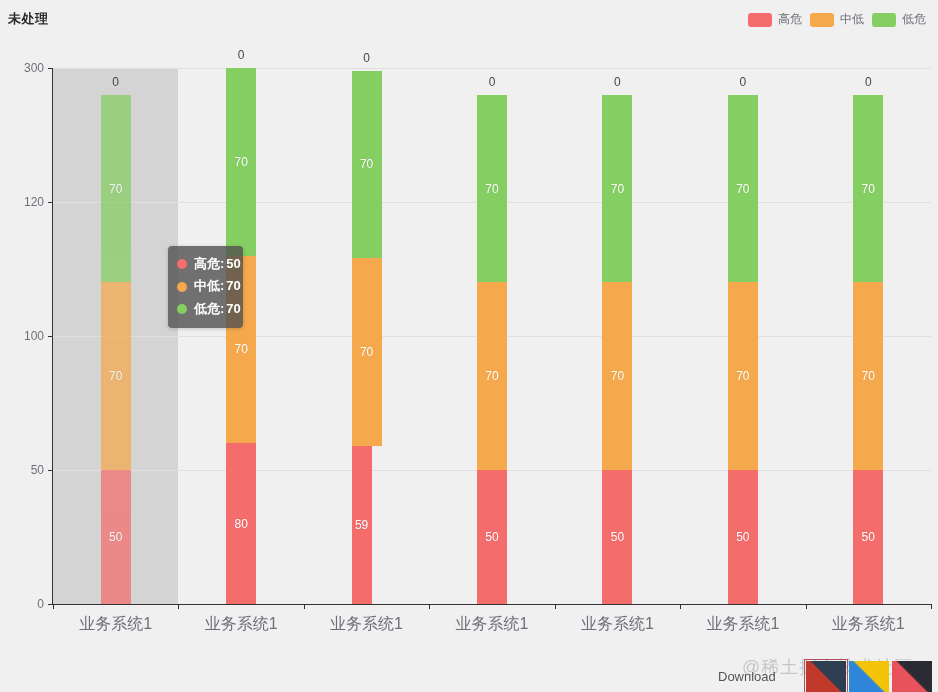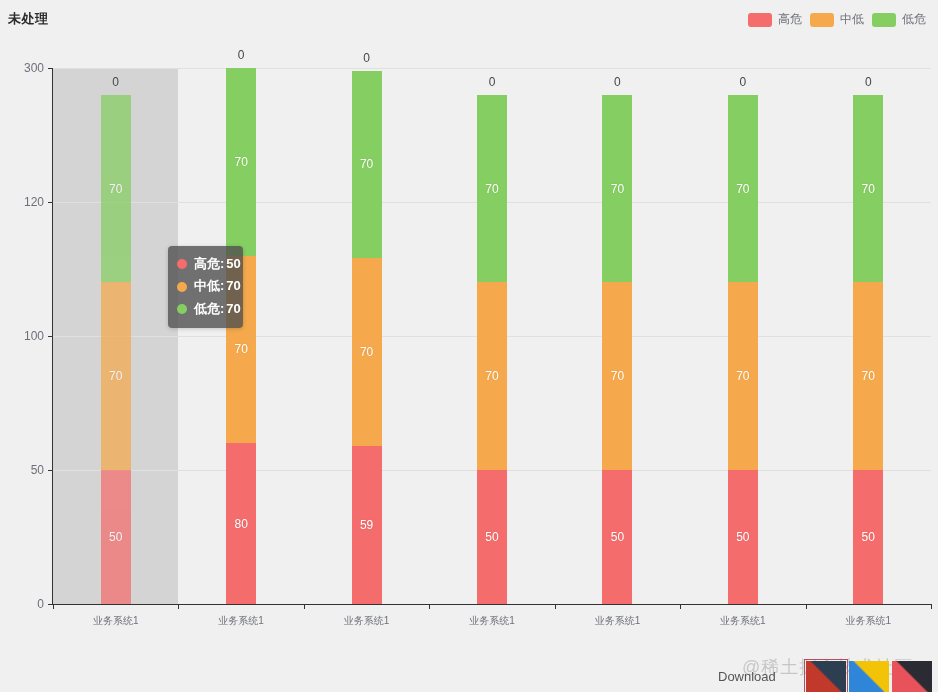--- a/index.html
+++ b/index.html
@@ -56,21 +56,21 @@
   }
   .gridline {
     position: absolute; left: 0; width: 878px; height: 1px;
     background: #e0e0e0;
   }
   .xtick-line {
     position: absolute; top: 0; width: 1px; height: 5px; background: #333;
   }
   .xlabel {
     position: absolute; top: 10px;
-    font-size: 10px; color: #6e7079; text-align: center;
+    font-size: 16px; color: #6e7079; text-align: center;
     transform: translateX(-50%); white-space: nowrap;
   }
 
   
   .hl-band {
     position: absolute; top: 0; height: 536px;
     background: rgba(150,150,150,0.30);
   }
 
   
@@ -196,21 +196,21 @@
       </div>
       <div class="bar-seg" style="left: 173.143px; top: 187.6px; width: 30px; height: 187.6px; background: rgb(245, 169, 76);">
         <span class="seg-label">70</span>
       </div>
       <div class="bar-seg" style="left: 173.143px; top: 0px; width: 30px; height: 187.6px; background: rgb(133, 206, 97);">
         <span class="seg-label">70</span>
       </div>
       <div class="top-label" style="left: 188.143px; top: -6px;">0</div>
       <div class="xtick-line" style="left: 125.429px; top: 536px;"></div>
       <div class="xlabel" style="left: 188.143px; top: 546px;">业务系统1</div>
-      <div class="bar-seg" style="left: 298.571px; top: 377.88px; width: 30px; height: 158.12px; background: rgb(245, 108, 108);">
+      <div class="bar-seg" style="left: 298.571px; top: 377.88px; width: 20px; height: 158.12px; background: rgb(245, 108, 108);">
         <span class="seg-label">59</span>
       </div>
       <div class="bar-seg" style="left: 298.571px; top: 190.28px; width: 30px; height: 187.6px; background: rgb(245, 169, 76);">
         <span class="seg-label">70</span>
       </div>
       <div class="bar-seg" style="left: 298.571px; top: 2.68px; width: 30px; height: 187.6px; background: rgb(133, 206, 97);">
         <span class="seg-label">70</span>
       </div>
       <div class="top-label" style="left: 313.571px; top: -3.32px;">0</div>
       <div class="xtick-line" style="left: 250.857px; top: 536px;"></div>

